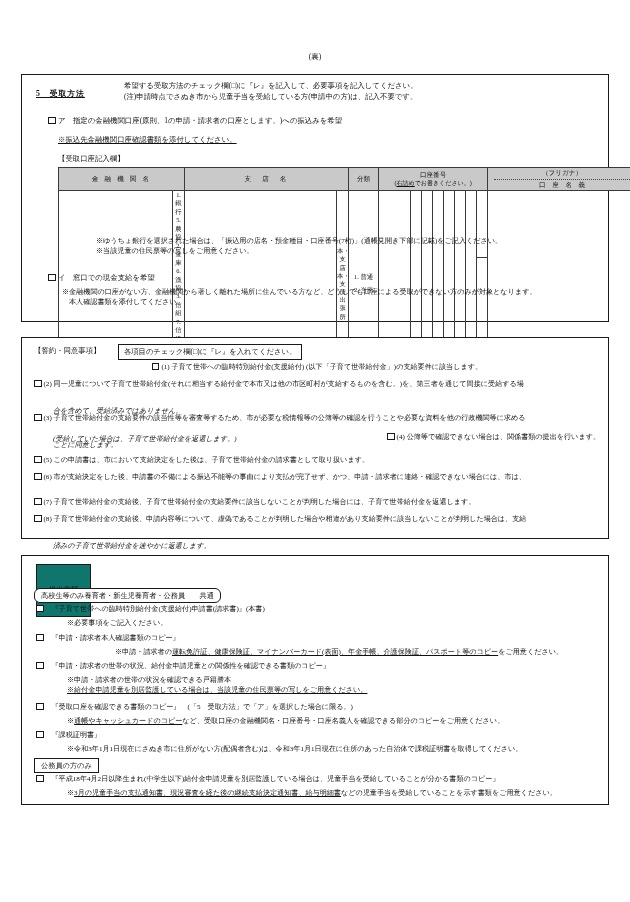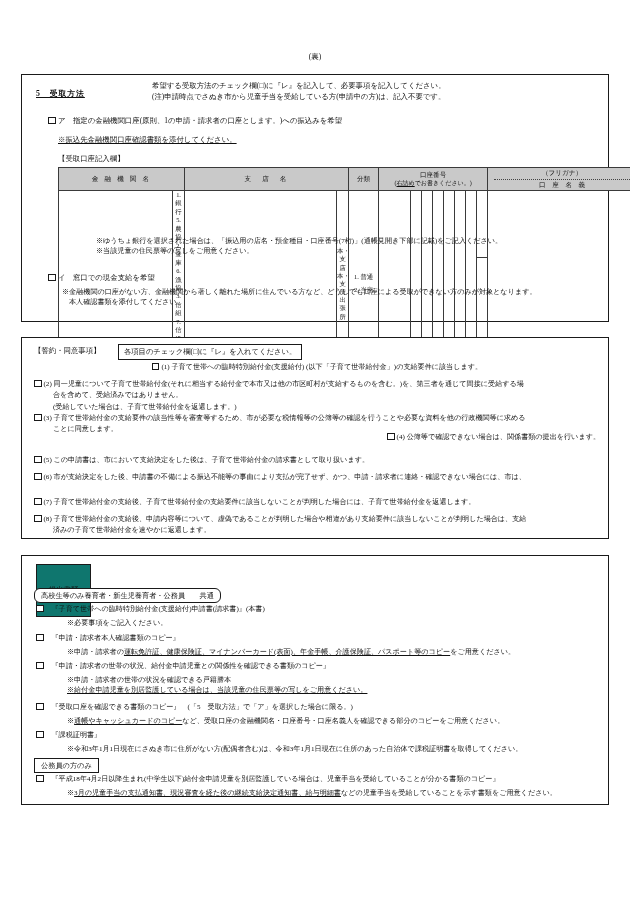--- a/index.html
+++ b/index.html
@@ -49,21 +49,21 @@
     position: absolute;
     left: 14px;
     top: 13px;
     font-size: 7.8px;
     font-weight: bold;
     text-decoration: underline;
     letter-spacing: 1px;
   }
   .sec-head-note {
     position: absolute;
-    left: 130px;
+    left: 102px;
     top: 6px;
     font-size: 7.4px;
   }
   .sec-head-note div { white-space: nowrap; }
 
   
   .chk {
     display: inline-block;
     width: 7.5px;
     height: 7.5px;
@@ -157,21 +157,22 @@
     position: absolute;
     left: 12px;
     font-size: 7.1px;
     width: 566px;
   }
   .pledge-item .chk { margin-right: 2px; }
   .pledge-item .body { display: inline; }
   .pledge-item .cont {
     display: block;
     margin-left: 19px;
-    margin-top: 1px;
+    margin-top: 17px;
+    font-style: italic;
   }
 
   
   .docs-tab {
     position: absolute;
     left: 14px;
     top: 8px;
     border: 0.9px solid #1a1a1a;
     padding: 20px 12px;
     font-size: 7.3px;
@@ -374,21 +375,21 @@
     <div class="docs-cat" style="top:32px;border-radius:6px;">高校生等のみ養育者・新生児養育者・公務員　　共通</div>
 
     <div class="doc-item" style="top:48px;">
       <span class="chk"></span><span>『子育て世帯への臨時特別給付金(支援給付)申請書(請求書)』(本書)</span>
     </div>
     <div class="doc-note" style="top:62px;">※必要事項をご記入ください。</div>
 
     <div class="doc-item" style="top:77px;">
       <span class="chk"></span><span>『申請・請求者本人確認書類のコピー』</span>
     </div>
-    <div class="doc-note" style="top:91px;"><span>※申請・請求者の</span><u class="ul">運転免許証、健康保険証、マイナンバーカード(表面)、年金手帳、介護保険証、パスポート等のコピー</u><span>をご用意ください。</span></div>
+    <div class="doc-note" style="top:91px;margin-left:48px;"><span>※申請・請求者の</span><u class="ul">運転免許証、健康保険証、マイナンバーカード(表面)、年金手帳、介護保険証、パスポート等のコピー</u><span>をご用意ください。</span></div>
 
     <div class="doc-item" style="top:105px;">
       <span class="chk"></span><span>『申請・請求者の世帯の状況、給付金申請児童との関係性を確認できる書類のコピー』</span>
     </div>
     <div class="doc-note" style="top:119px;">※申請・請求者の世帯の状況を確認できる戸籍謄本</div>
     <div class="doc-note u" style="top:129px;">※給付金申請児童を別居監護している場合は、当該児童の住民票等の写しをご用意ください。</div>
 
     <div class="doc-item" style="top:146px;">
       <span class="chk"></span><span>『受取口座を確認できる書類のコピー』　(「5　受取方法」で「ア」を選択した場合に限る。)</span>
     </div>

